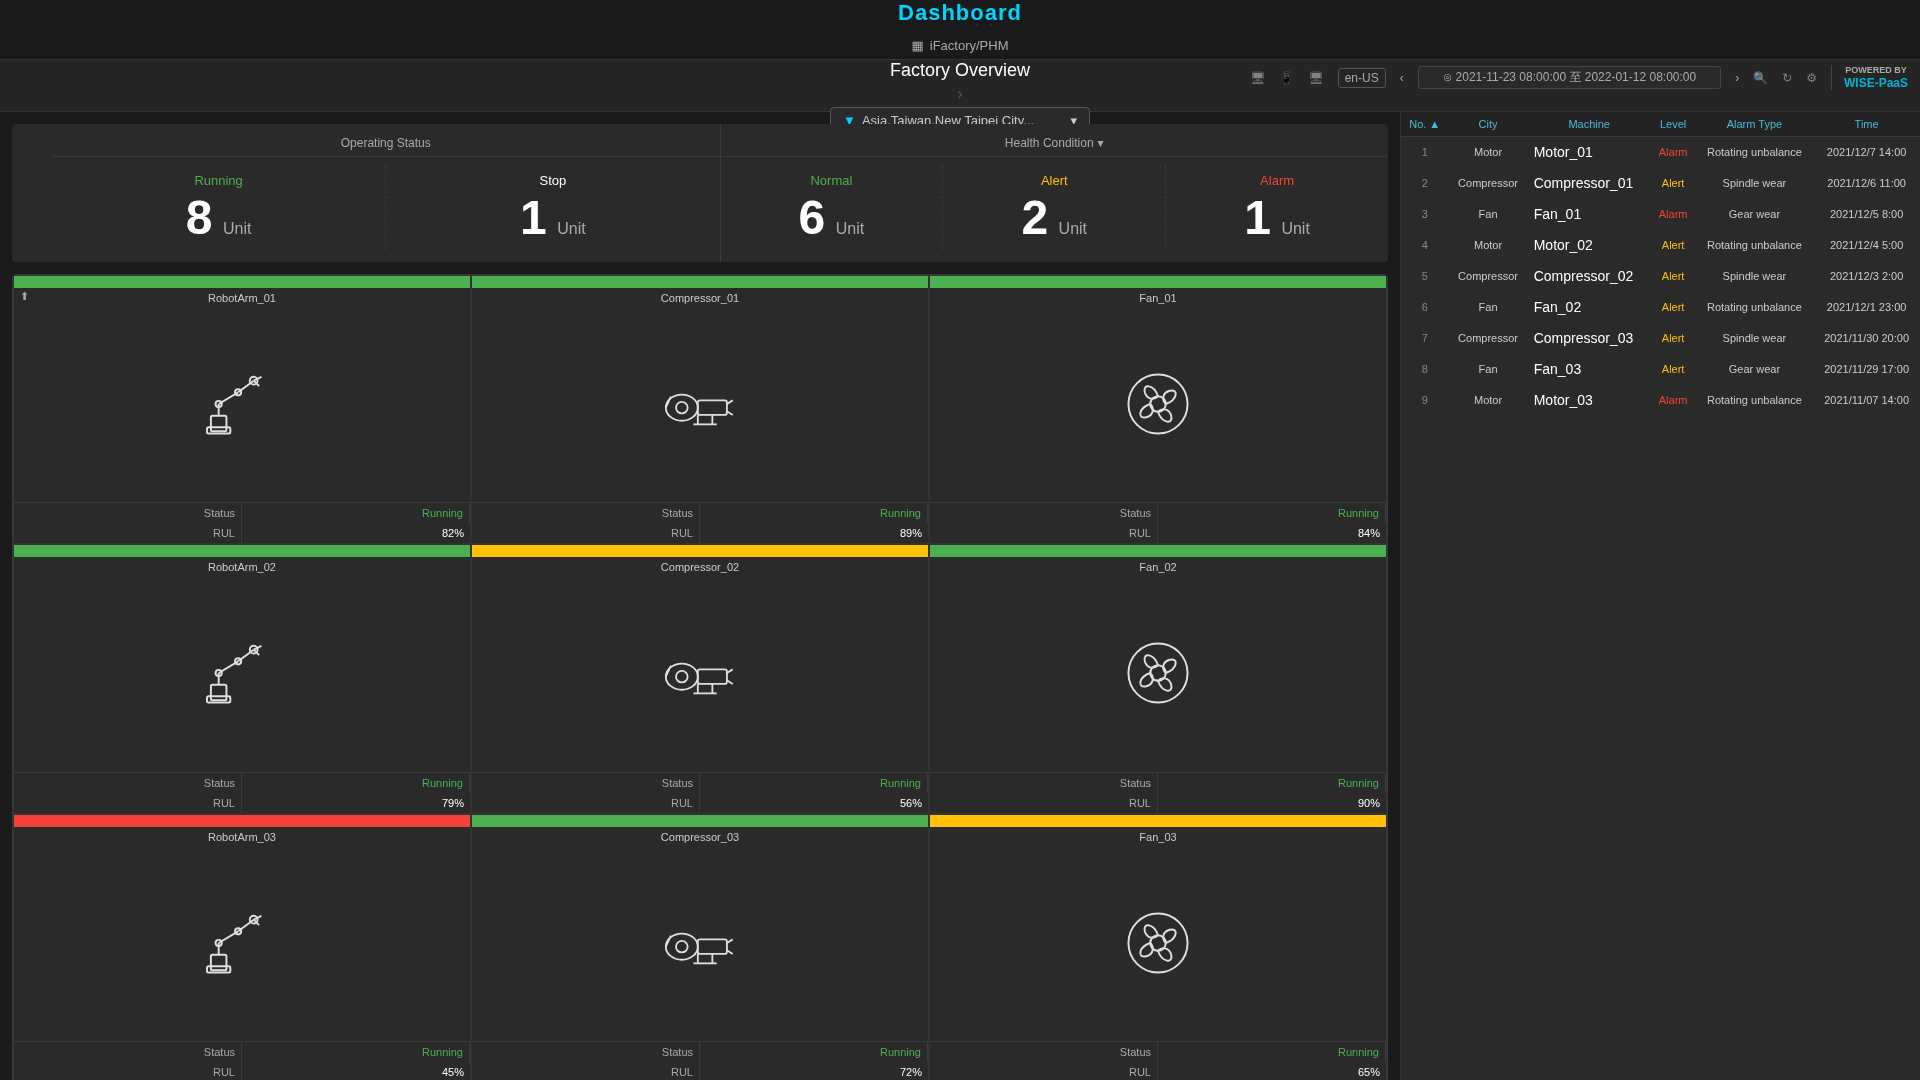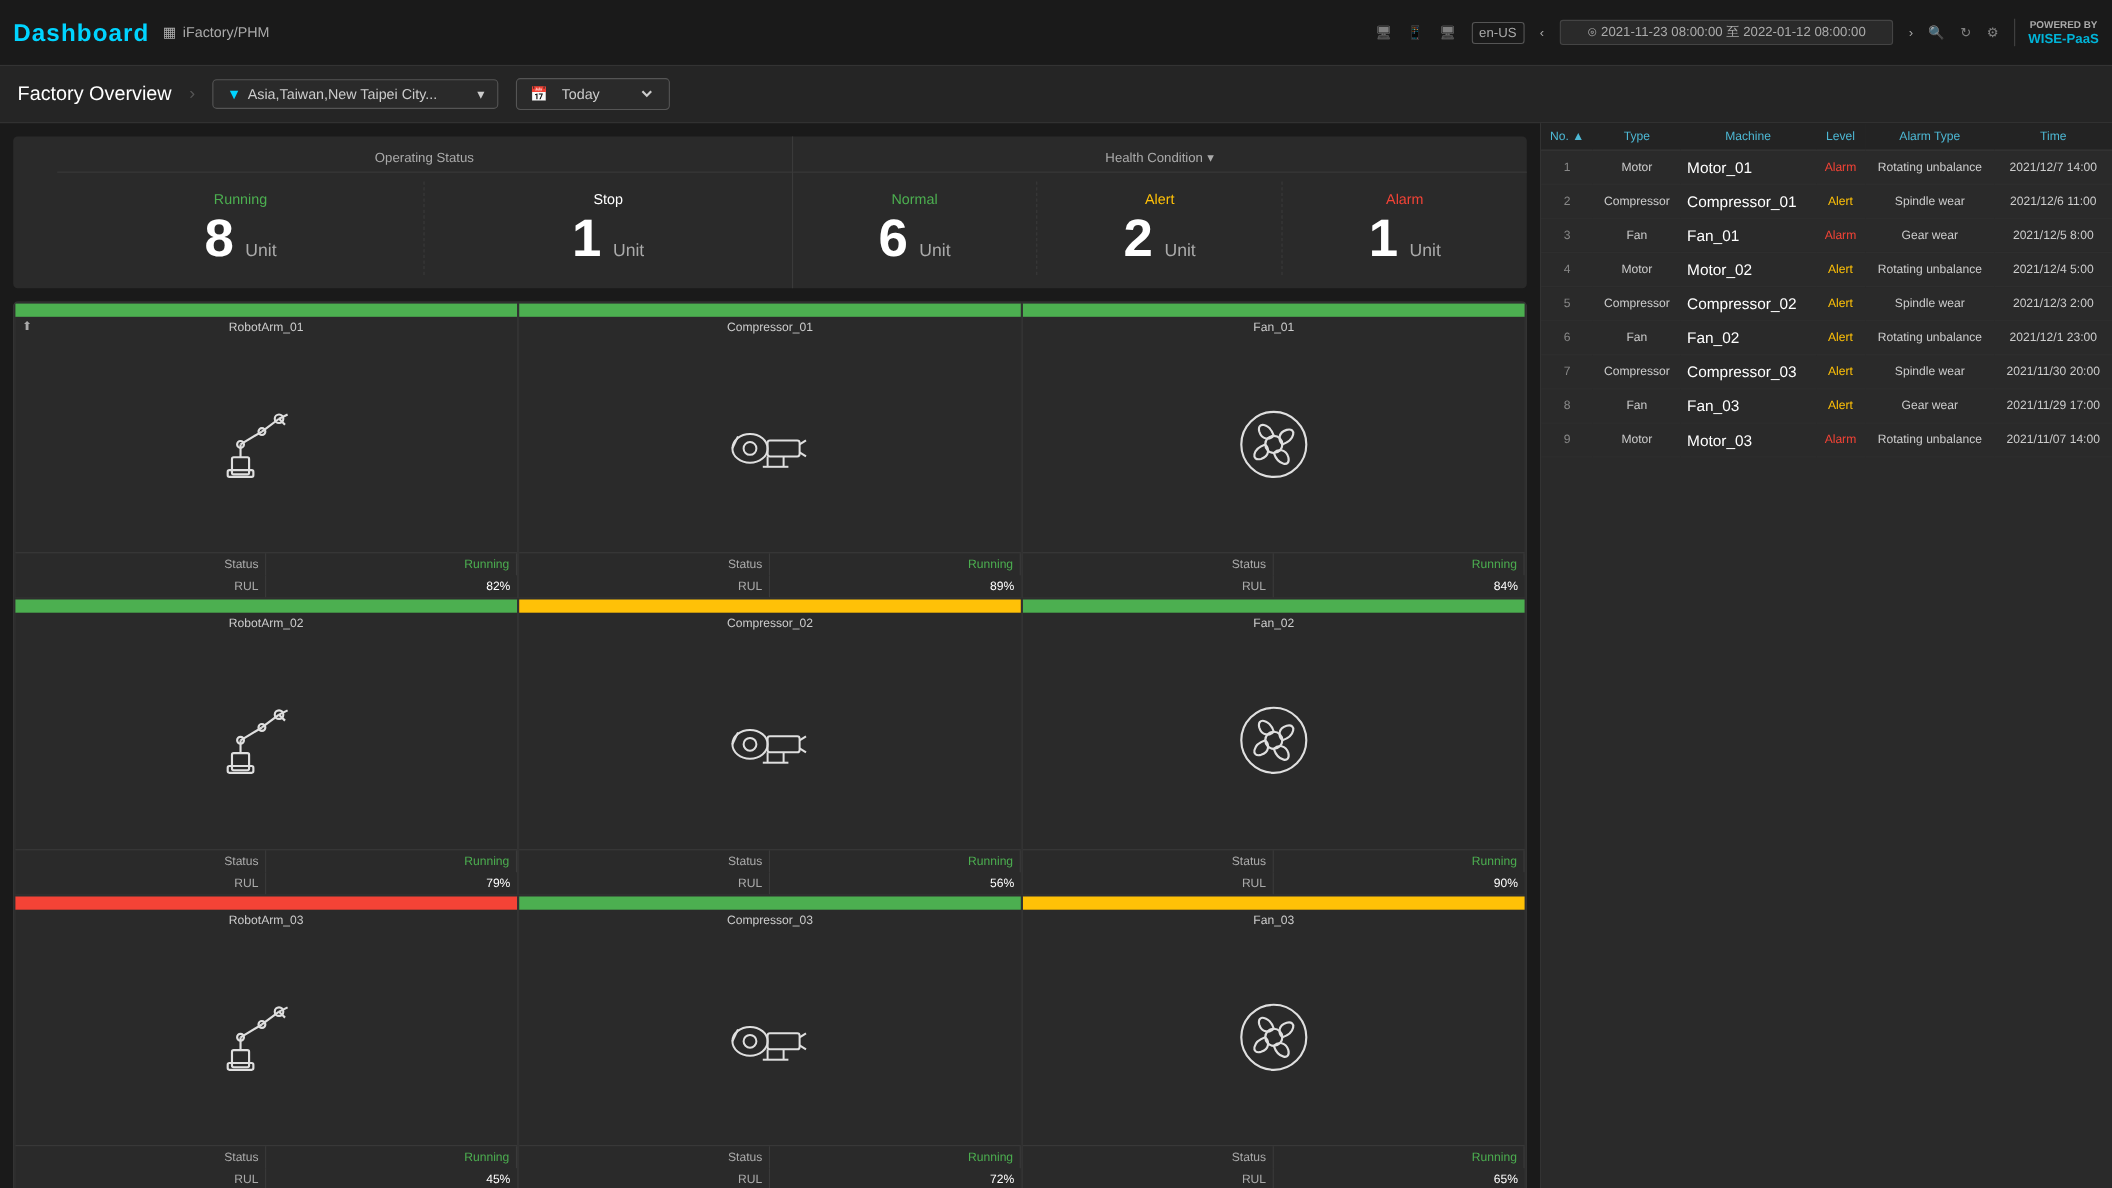--- a/index.html
+++ b/index.html
@@ -1,30 +1,30 @@
 <!DOCTYPE html>
 <html><head>
   <meta charset="utf-8">
   <style>
     * { box-sizing: border-box; margin: 0; padding: 0; }
     body { background: #1a1a1a; color: #ccc; font-family: 'Segoe UI', Arial, sans-serif; font-size: 13px; width: 1920px; height: 1080px; overflow: hidden; }
 
     
-    .top-nav { background: #1a1a1a; height: 60px; display: flex; align-items: center; padding: 0 12px; border-bottom: 1px solid #333; gap: 12px; }
+    .top-nav { background: #1a1a1a; height: 60px; display: flex; align-items: center; padding: 0 12px; border-bottom: 1px solid #333; gap: 12px; flex-direction: column; }
     .top-nav .brand { color: #00d4ff; font-size: 22px; font-weight: bold; letter-spacing: 1px; }
     .top-nav .app-title { color: #aaa; font-size: 13px; display: flex; align-items: center; gap: 6px; }
     .top-nav-right { margin-left: auto; display: flex; align-items: center; gap: 14px; color: #aaa; font-size: 12px; }
     .top-nav-right .icon-btn { cursor: pointer; opacity: 0.7; }
     .top-nav-right .lang-btn { border: 1px solid #555; border-radius: 3px; padding: 2px 6px; cursor: pointer; }
     .top-nav-right .date-range { background: #2a2a2a; border: 1px solid #444; border-radius: 3px; padding: 2px 24px; display: flex; align-items: center; gap: 6px; }
     .powered-by { border-left: 1px solid #444; padding-left: 12px; display: flex; flex-direction: column; align-items: center; line-height: 1.2; font-size: 9px; color: #aaa; }
     .powered-by span { color: #00b4d8; font-weight: bold; font-size: 12px; }
 
     
-    .toolbar { background: #252525; height: 52px; display: flex; align-items: center; padding: 0 16px; gap: 16px; border-bottom: 1px solid #333; }
+    .toolbar { background: #252525; height: 52px; display: flex; align-items: center; padding: 0 16px; gap: 4px; border-bottom: 1px solid #333; flex-direction: column; }
     .toolbar .page-title { color: #fff; font-size: 18px; font-weight: 500; }
     .toolbar .divider-arrow { color: #555; font-size: 16px; }
     .filter-btn { background: #2a2a2a; border: 1px solid #555; border-radius: 4px; padding: 5px 12px; color: #ccc; display: flex; align-items: center; gap: 6px; min-width: 260px; cursor: pointer; }
     .filter-btn .filter-icon { color: #00d4ff; }
     .date-dropdown { background: #2a2a2a; border: 1px solid #555; border-radius: 4px; padding: 5px 12px; color: #ccc; display: flex; align-items: center; gap: 8px; cursor: pointer; }
     .date-dropdown select { background: transparent; border: none; color: #ccc; font-size: 13px; outline: none; cursor: pointer; }
 
     
     .main-content { display: flex; height: calc(1080px - 44px - 52px); }
 
@@ -410,21 +410,21 @@
   </div>
         </div>
     </div>
   </div>
 
   <div class="right-panel">
     <table class="alarm-table">
       <thead>
         <tr>
           <th>No. ▲</th>
-          <th>Type</th>
+          <th>City</th>
           <th>Machine</th>
           <th>Level</th>
           <th>Alarm Type</th>
           <th>Time</th>
         </tr>
       </thead>
       <tbody id="alarm-tbody">
       <tr>
     <td class="row-num">1</td>
     <td>Motor</td>

